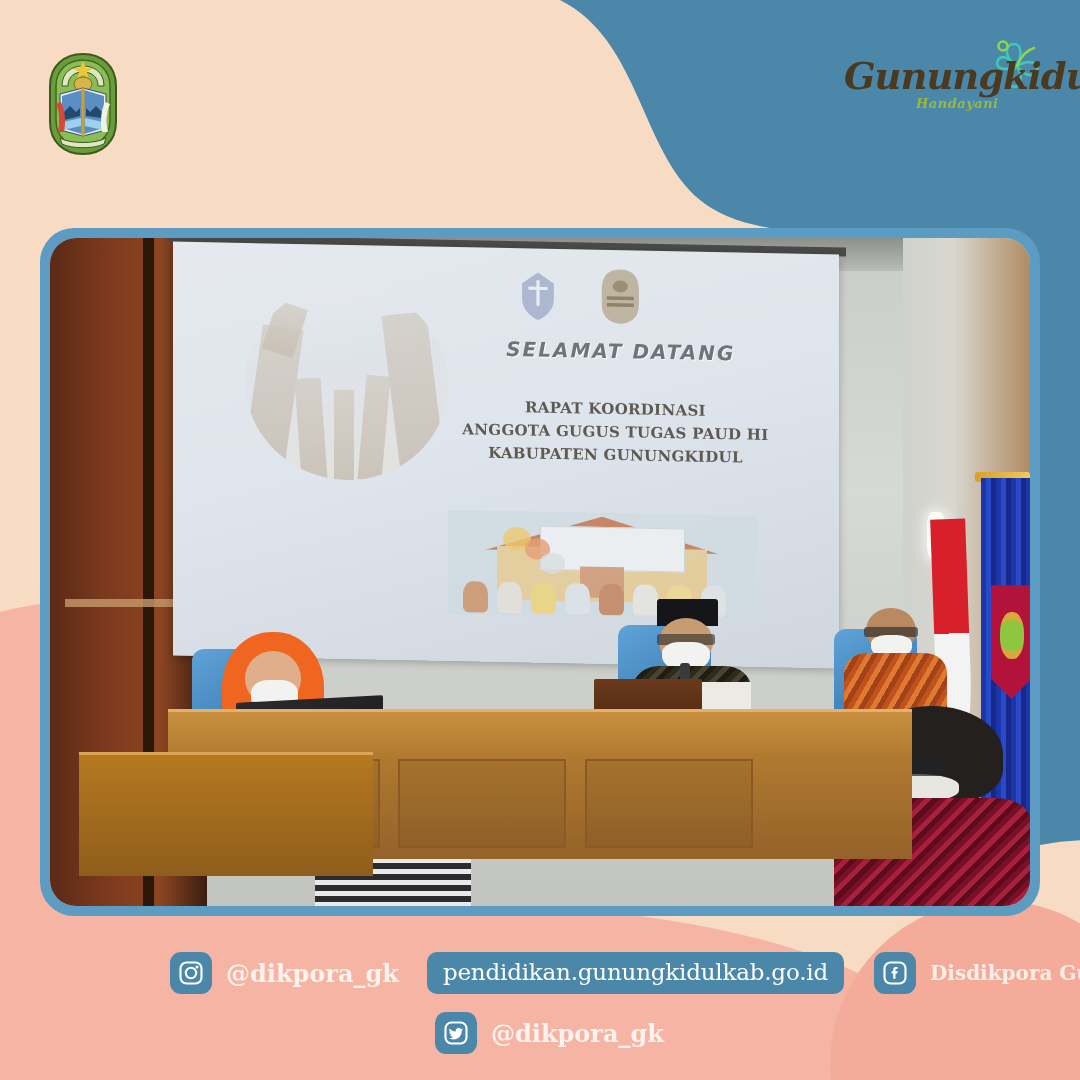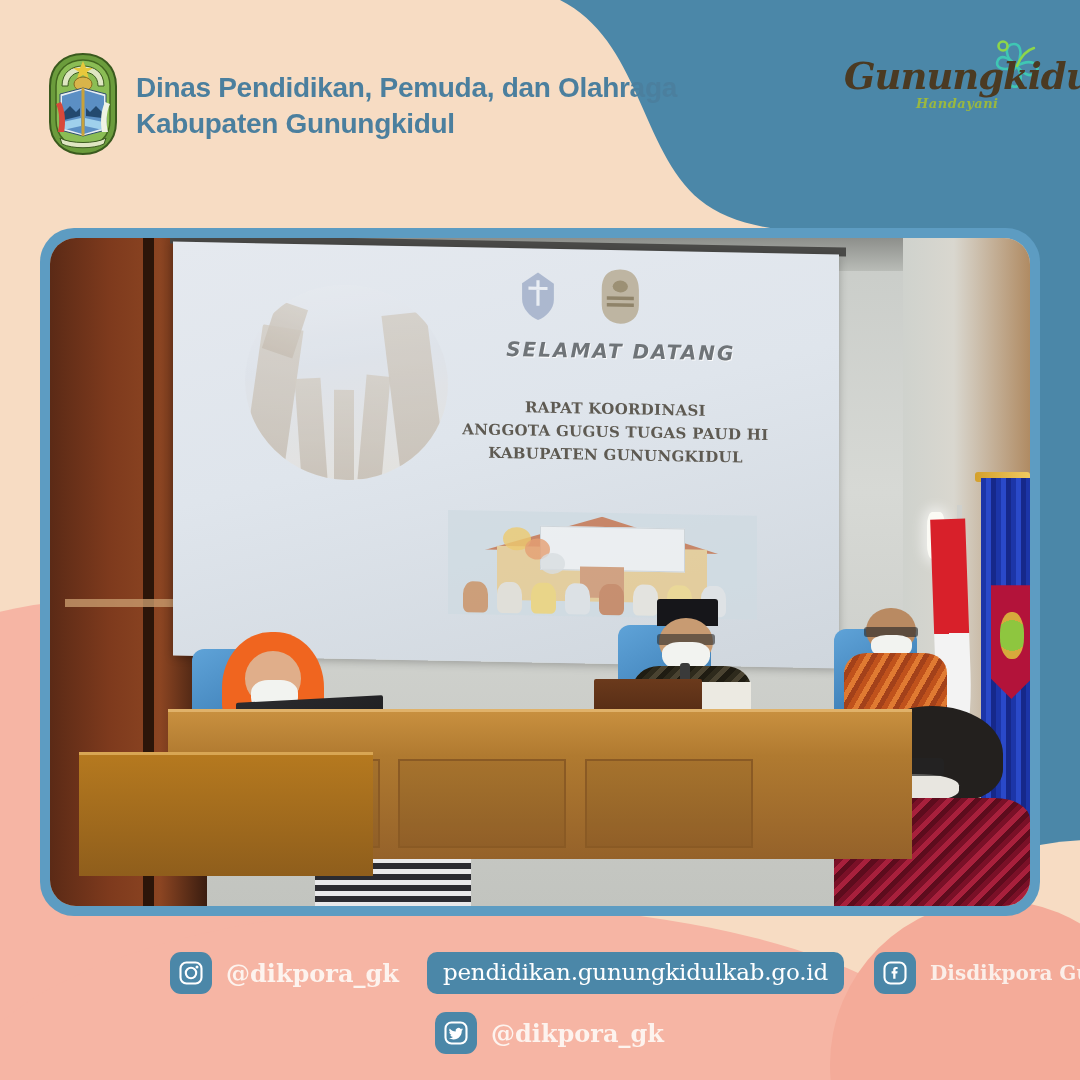--- a/index.html
+++ b/index.html
@@ -231,24 +231,20 @@
       <path d="M18 60 L24 54 L30 60 L34 56 L34 64 L18 68 Z" fill="#23496f"></path>
       <path d="M40 56 L44 60 L50 54 L56 60 L56 66 L40 64 Z" fill="#23496f"></path>
       <path d="M17 70 L35 66 L35 74 L17 78 Z" fill="#9fd0ec"></path>
       <path d="M39 66 L57 70 L57 78 L39 74 Z" fill="#9fd0ec"></path>
       <rect x="35.5" y="36" width="3" height="48" fill="#c9a23a"></rect>
       <path d="M10 52 C14 60 14 72 12 80 L18 80 C20 70 19 58 15 50 Z" fill="#d8483a"></path>
       <path d="M64 52 C60 60 60 72 62 80 L56 80 C54 70 55 58 59 50 Z" fill="#f0f3e4"></path>
       <path d="M14 86 C24 92 50 92 60 86 L58 92 C48 97 26 97 16 92 Z" fill="#dfe6c2" stroke="#3a5a1e" stroke-width="1"></path>
     </svg>
 
-    <div class="header-title">
-      <span>Dinas Pendidikan, Pemuda, dan Olahraga</span>
-      <span class="l2">Kabupaten Gunungkidul</span>
-    </div>
 
     <div class="brand">
       <svg class="brand-orn" viewBox="0 0 62 62">
         <g fill="none" stroke="#3fc7b4" stroke-width="2.6" stroke-linecap="round">
           <path d="M31 30 C18 22 18 8 28 8 C36 8 36 20 31 30 Z"></path>
           <path d="M31 30 C44 22 56 28 50 36 C45 43 36 37 31 30 Z"></path>
           <path d="M31 30 C38 42 34 54 26 50 C19 46 25 36 31 30 Z"></path>
           <path d="M31 30 C18 36 8 32 12 24 C16 17 25 24 31 30 Z"></path>
         </g>
         <circle cx="17" cy="10" r="4.5" fill="none" stroke="#8ed64a" stroke-width="2.6"></circle>

